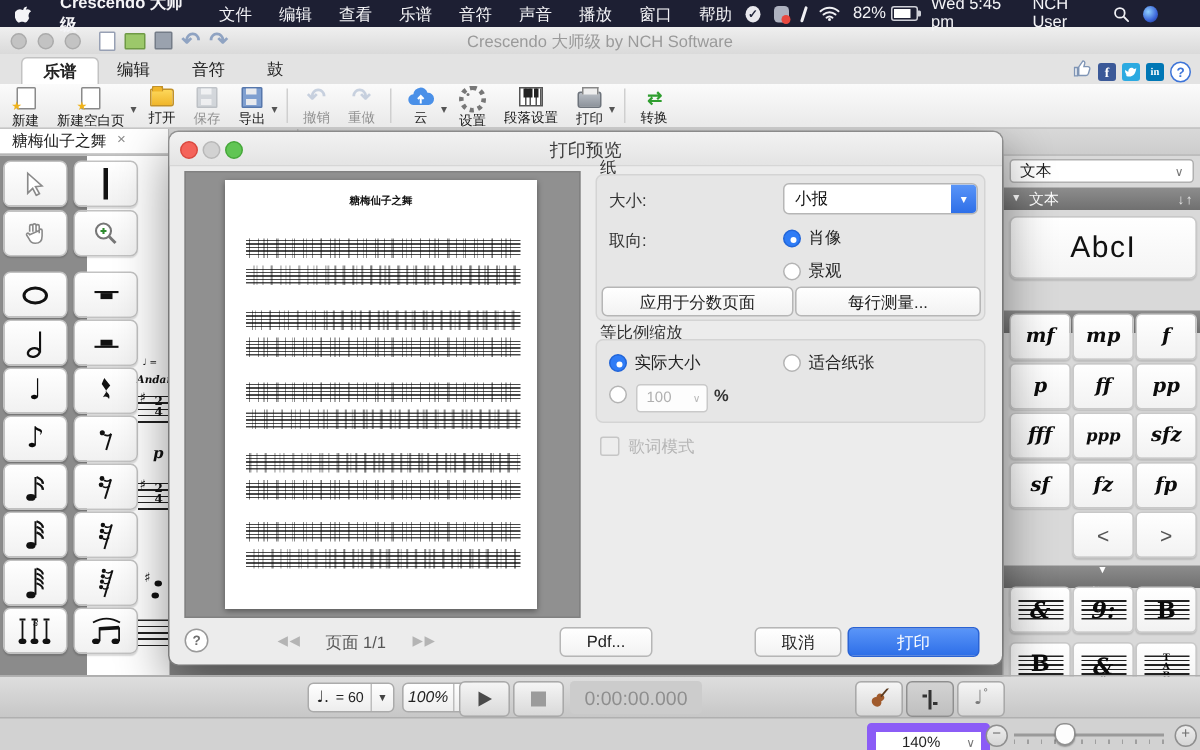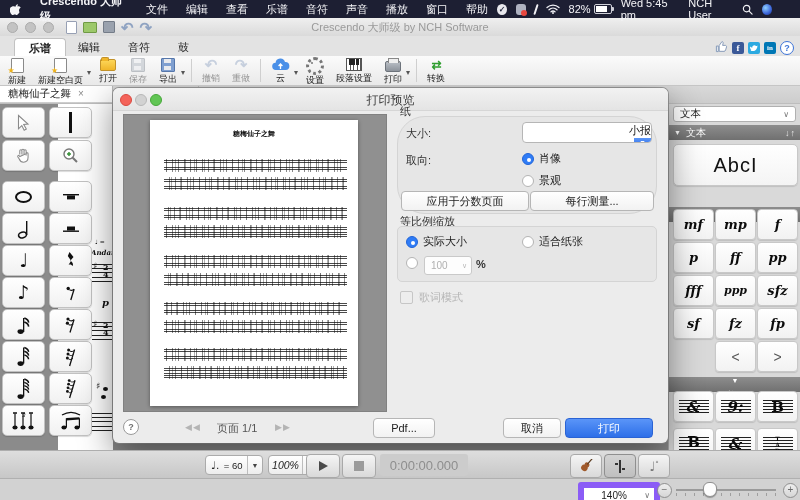--- a/index.html
+++ b/index.html
@@ -110,21 +110,21 @@
       color:#111;font-family:"Liberation Serif",serif;}
   .sys{position:absolute;left:14px;right:11px;height:30px;}
   .st{position:absolute;left:0;right:0;height:10px;
       background:repeating-linear-gradient(to bottom,#4a4a4a 0 0.9px,transparent 0.9px 2.3px);}
   .nz{position:absolute;left:2px;right:2px;height:13px;opacity:.6;
       background:repeating-linear-gradient(90deg,rgba(10,10,10,.8) 0 0.9px,transparent 0.9px 6px),
                  repeating-linear-gradient(90deg,rgba(10,10,10,.55) 0 0.9px,transparent 0.9px 9.5px);}
   .grp{position:absolute;background:#e6e6e6;border:1px solid #d4d4d4;border-radius:5px;}
   .lbl{position:absolute;font-size:11px;color:#333;}
   .pop{position:absolute;height:19px;background:#fff;border:1px solid #b6b6b6;border-radius:4px;
-      display:flex;align-items:flex-end;overflow:hidden;flex-direction:column;}
+      display:flex;align-items:center;overflow:hidden;}
   .pop .val{flex:1;padding-left:7px;font-size:11px;color:#111;}
   .pop .cap{width:17px;height:100%;background:linear-gradient(#5a95f8,#2e6fe8);color:#fff;
       display:flex;align-items:center;justify-content:center;font-size:8px;}
   .radio{position:absolute;display:flex;align-items:center;gap:5px;font-size:11px;color:#222;}
   .rdot{width:12px;height:12px;border-radius:50%;background:#fff;border:1px solid #b4b4b4;box-sizing:border-box;}
   .radio.on .rdot{background:#2f7cf6;border-color:#2265d8;position:relative;}
   .radio.on .rdot::after{content:"";position:absolute;left:4px;top:4px;width:4px;height:4px;border-radius:50%;background:#fff;}
   .btn{position:absolute;height:18px;background:linear-gradient(#fff,#f2f2f2);border:1px solid #b6b6b6;
       border-radius:4px;display:flex;align-items:center;justify-content:center;font-size:11px;color:#222;}
   .btn.primary{background:linear-gradient(#5a95f8,#2e6fe8);border-color:#2a63d4;color:#fff;}
@@ -568,21 +568,21 @@
         <div class="sys" style="top:229px;">
           <div class="st" style="top:0;"></div>
             <div class="st" style="top:19px;"></div>
           <div class="nz" style="top:-1px;"></div>
             <div class="nz" style="top:17px;background-position:3px 0,6px 0;"></div>
         </div>
       </div>
     </div>
 
     <span class="lbl" style="left:287px;top:16px;">纸</span>
-    <div class="grp" style="left:284px;top:28px;width:258px;height:96px;border-radius:28px;">
+    <div class="grp" style="left:284px;top:28px;width:258px;height:96px;">
       <span class="lbl" style="left:8px;top:9px;">大小:</span>
       <span class="pop" style="left:124px;top:5px;width:128px;">
         <span class="val">小报</span>
         <span class="cap">▾</span>
       </span>
       <span class="lbl" style="left:8px;top:36px;">取向:</span>
       <span class="radio on" style="left:124px;top:34px;">
         <span class="rdot"></span>
         <span>肖像</span>
       </span>

